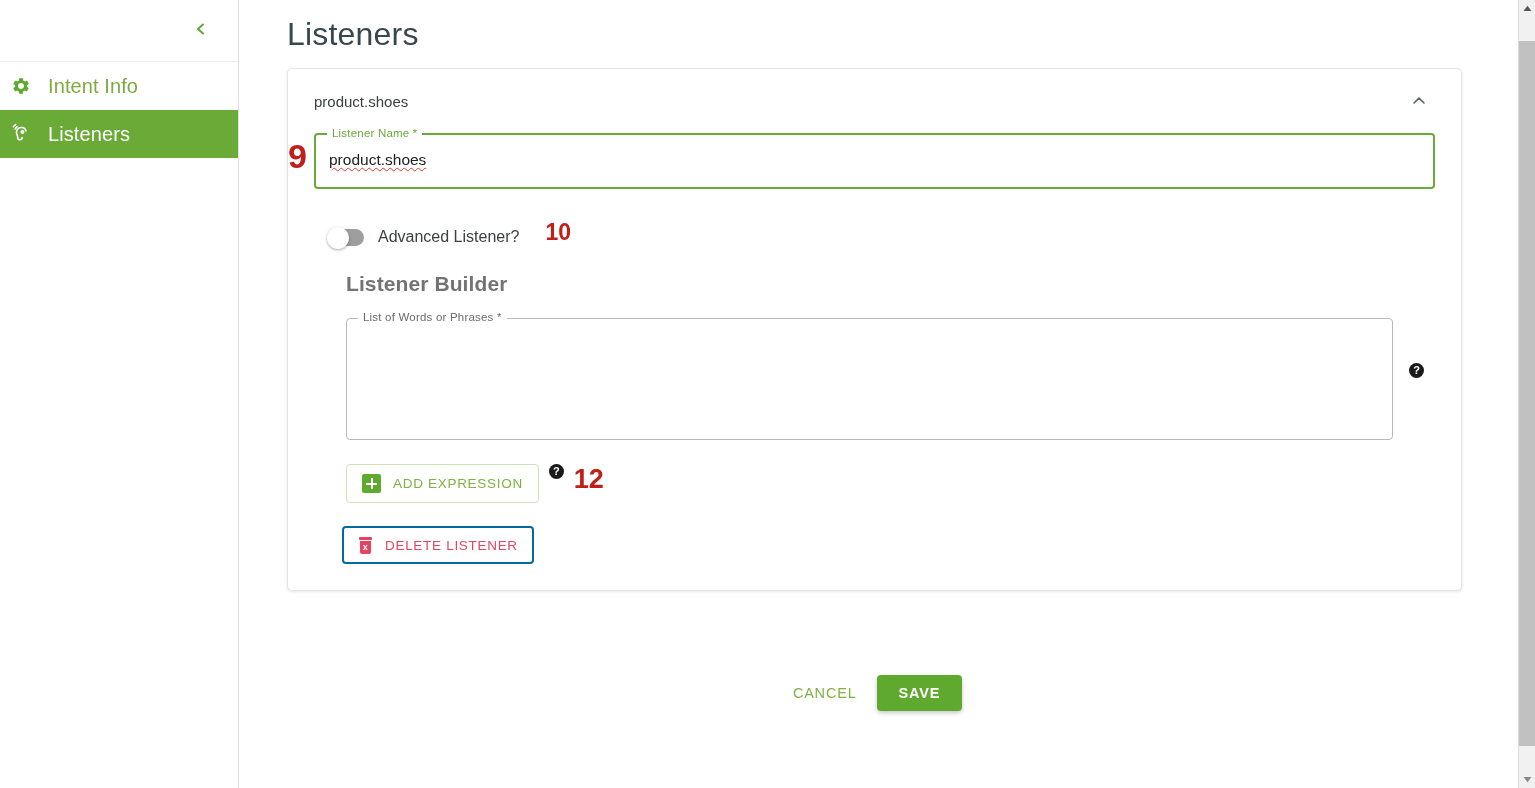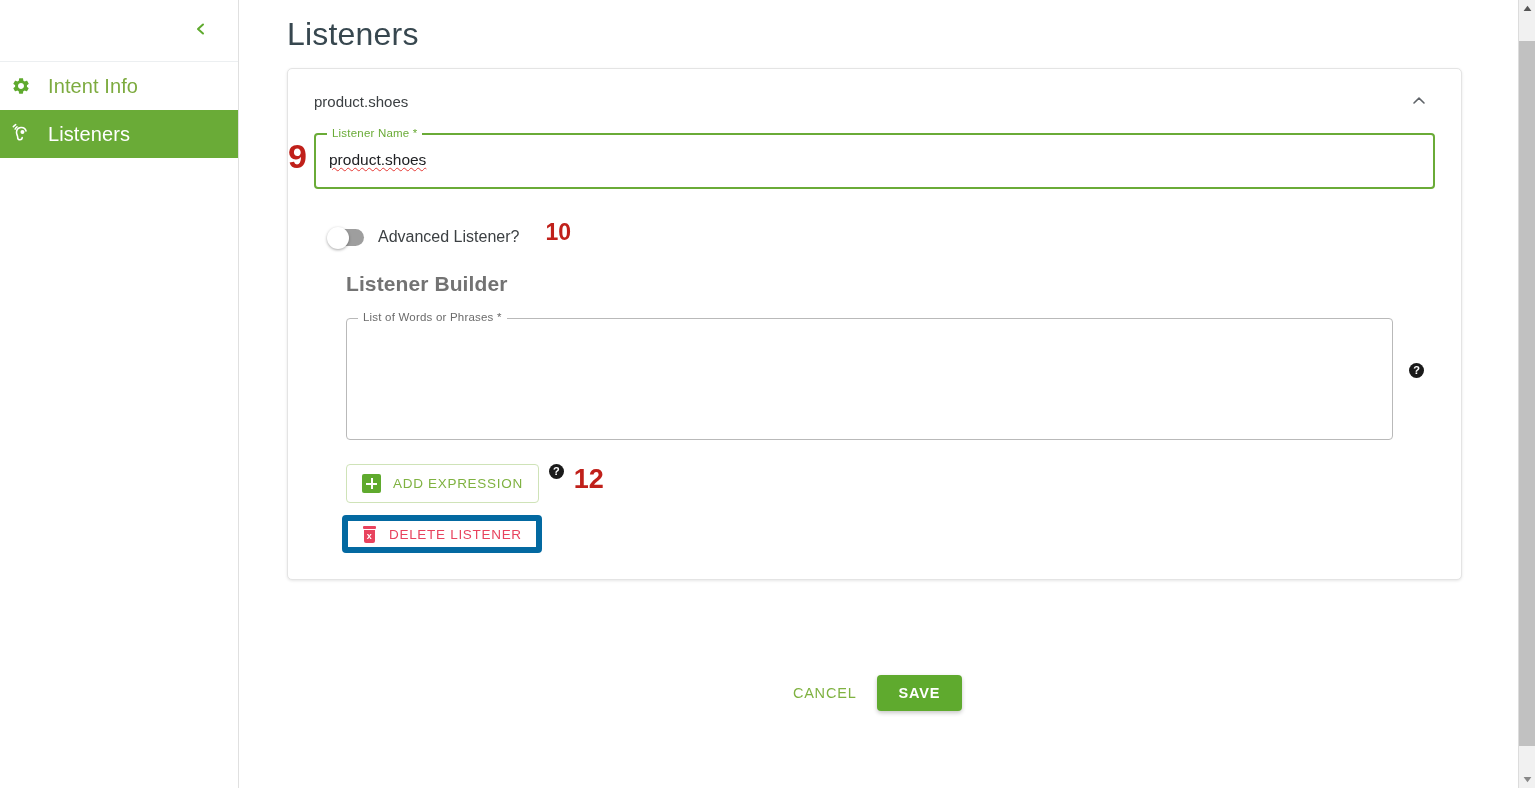--- a/index.html
+++ b/index.html
@@ -288,29 +288,29 @@
     font-weight: 500;
   }
   .annot-12 { font-size: 27px; }
 
   .delete-listener-btn {
     height: 38px;
     padding: 0 14px;
     display: inline-flex;
     align-items: center;
     gap: 12px;
-    border: 6px solid #0369a1;
+    border: 2px solid #0369a1;
     border-radius: 4px;
     background: #ffffff;
     cursor: pointer;
     color: #e8435e;
     font-size: 13.5px;
     letter-spacing: .7px;
     font-weight: 500;
-    margin: 12px 0 0 28px;
+    margin: 23px 0 0 28px;
   }
   .trash {
     width: 15px; height: 17px;
     position: relative;
     flex: 0 0 15px;
   }
   .trash .lid {
     position: absolute; top: 0; left: 1px; right: 1px;
     height: 3px; background: #e8435e; border-radius: 1px;
   }

